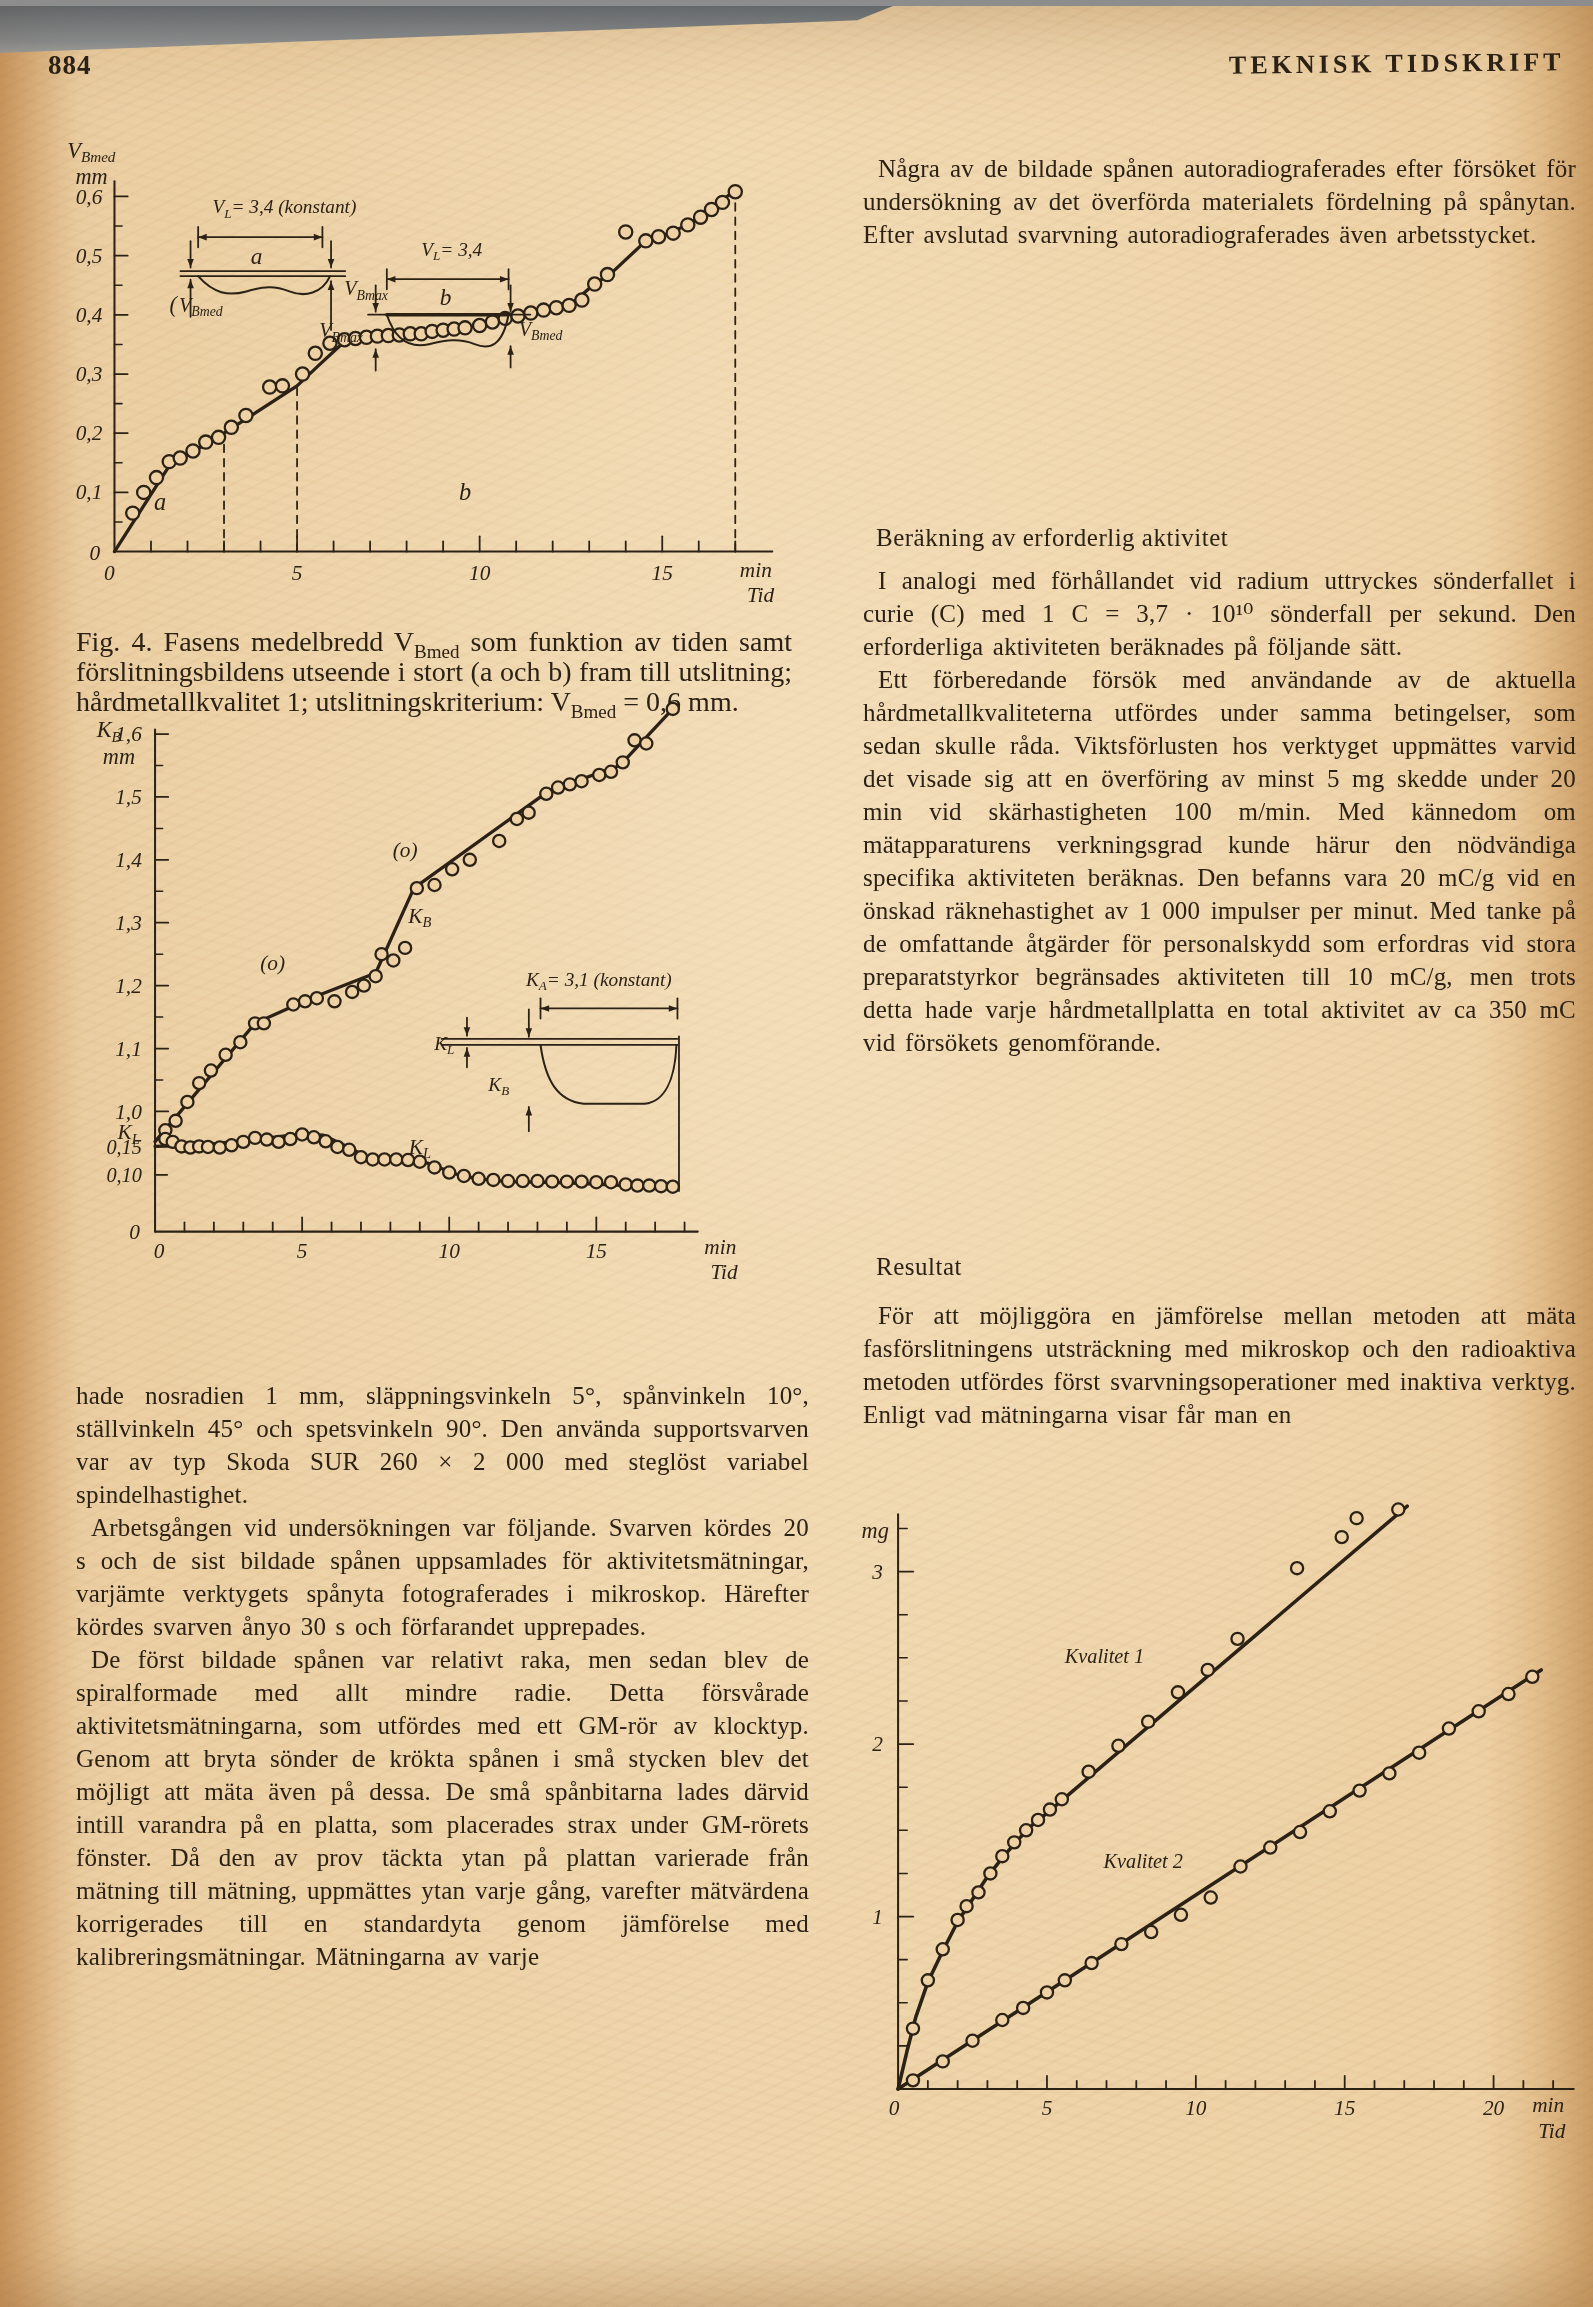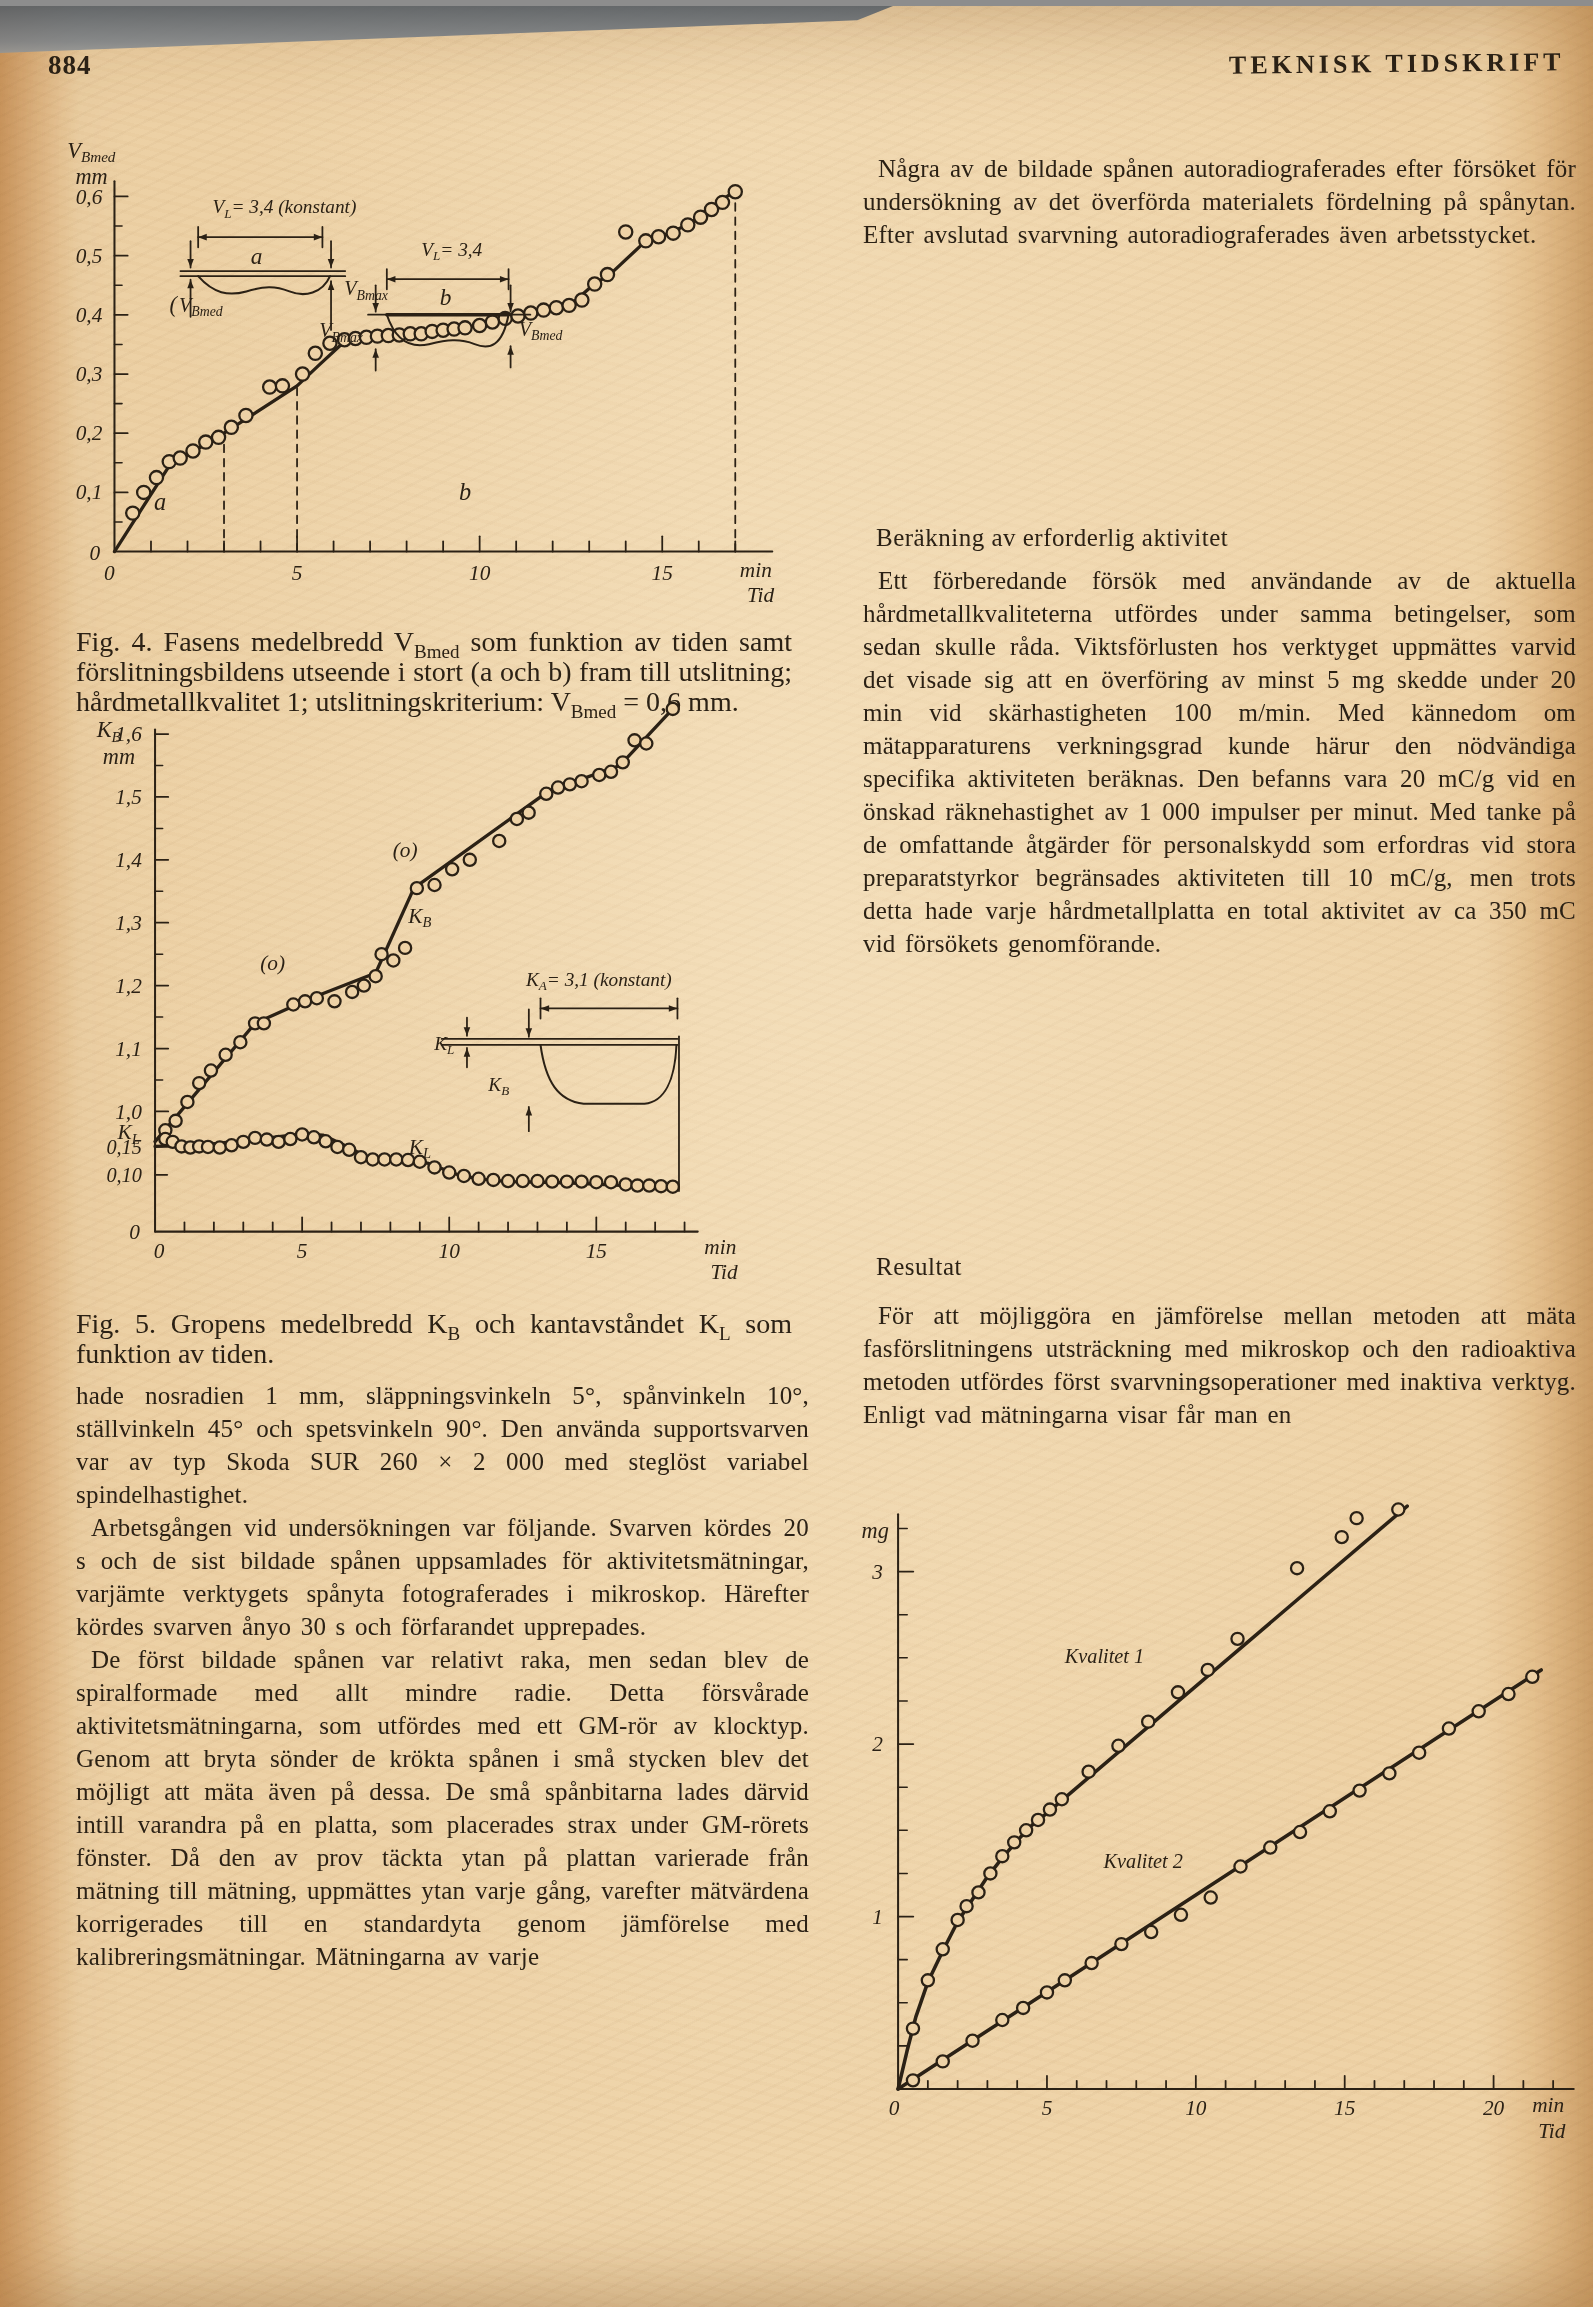--- a/index.html
+++ b/index.html
@@ -364,35 +364,35 @@
       <polygon points="830,644 823.5,627 836.5,627" fill="#2b2115"></polygon>
       <line x1="830" y1="706" x2="830" y2="668" stroke="#2b2115" stroke-width="3.5" stroke-linecap="round"></line>
       <polygon points="830,668 836.5,685 823.5,685" fill="#2b2115"></polygon>
       <text x="872" y="752" fill="#2b2115" font-size="38" font-style="italic" text-anchor="start"><tspan>K</tspan><tspan dy="8.36" font-size="25.840000000000003">B</tspan></text>
       <line x1="952" y1="592" x2="952" y2="646" stroke="#2b2115" stroke-width="3.5" stroke-linecap="round"></line>
       <polygon points="952,646 945.5,629 958.5,629" fill="#2b2115"></polygon>
       <line x1="952" y1="832" x2="952" y2="784" stroke="#2b2115" stroke-width="3.5" stroke-linecap="round"></line>
       <polygon points="952,784 958.5,801 945.5,801" fill="#2b2115"></polygon>
     </svg>
 
-  <p class="caption" style="left:76px;top:1275px;width:716px">Fig. 5. Gropens medelbredd K<sub>B</sub> och kantavståndet K<sub>L</sub> som funktion av tiden.</p>
 
   <div class="bodyblock" id="left-paras" style="left:76px;top:1373px;width:733px">
       <p class="para">hade nosradien 1 mm, släppningsvinkeln 5°, spånvinkeln 10°, ställvinkeln 45° och spetsvinkeln 90°. Den använda supportsvarven var av typ Skoda SUR 260 × 2 000 med steglöst variabel spindelhastighet.</p>
       <p class="para ind">Arbetsgången vid undersökningen var följande. Svarven kördes 20 s och de sist bildade spånen uppsamlades för aktivitetsmätningar, varjämte verktygets spånyta fotograferades i mikroskop. Härefter kördes svarven ånyo 30 s och förfarandet upprepades.</p>
       <p class="para ind">De först bildade spånen var relativt raka, men sedan blev de spiralformade med allt mindre radie. Detta försvårade aktivitetsmätningarna, som utfördes med ett GM-rör av klocktyp. Genom att bryta sönder de krökta spånen i små stycken blev det möjligt att mäta även på dessa. De små spånbitarna lades därvid intill varandra på en platta, som placerades strax under GM-rörets fönster. Då den av prov täckta ytan på plattan varierade från mätning till mätning, uppmättes ytan varje gång, varefter mätvärdena korrigerades till en standardyta genom jämförelse med kalibreringsmätningar. Mätningarna av varje</p>
     </div>
 
   <div class="bodyblock" id="rc-top" style="left:863px;top:146px;width:713px">
       <p class="para ind">Några av de bildade spånen autoradiograferades efter försöket för undersökning av det överförda materialets fördelning på spånytan. Efter avslutad svarvning autoradiograferades även arbetsstycket.</p>
     </div>
 
   <h3 class="subhead" style="left:876px;top:518px">Beräkning av erforderlig aktivitet</h3>
 
   <div class="bodyblock" id="rc-s1" style="left:863px;top:558px;width:713px">
+      <p class="para ind">I analogi med förhållandet vid radium uttryckes sönderfallet i curie (C) med 1 C = 3,7 · 10¹⁰ sönderfall per sekund. Den erforderliga aktiviteten beräknades på följande sätt.</p>
       <p class="para ind">Ett förberedande försök med användande av de aktuella hårdmetallkvaliteterna utfördes under samma betingelser, som sedan skulle råda. Viktsförlusten hos verktyget uppmättes varvid det visade sig att en överföring av minst 5 mg skedde under 20 min vid skärhastigheten 100 m/min. Med kännedom om mätapparaturens verkningsgrad kunde härur den nödvändiga specifika aktiviteten beräknas. Den befanns vara 20 mC/g vid en önskad räknehastighet av 1 000 impulser per minut. Med tanke på de omfattande åtgärder för personalskydd som erfordras vid stora preparatstyrkor begränsades aktiviteten till 10 mC/g, men trots detta hade varje hårdmetallplatta en total aktivitet av ca 350 mC vid försökets genomförande.</p>
     </div>
 
   <h3 class="subhead" style="left:876px;top:1247px">Resultat</h3>
 
   <div class="bodyblock" id="rc-s2" style="left:863px;top:1293px;width:713px">
       <p class="para ind">För att möjliggöra en jämförelse mellan metoden att mäta fasförslitningens utsträckning med mikroskop och den radioaktiva metoden utfördes först svarvningsoperationer med inaktiva verktyg. Enligt vad mätningarna visar får man en</p>
     </div>
 
   <svg id="fig6" style="left:822px;top:1497px" width="771" height="614" viewBox="0 0 1520 1210">

